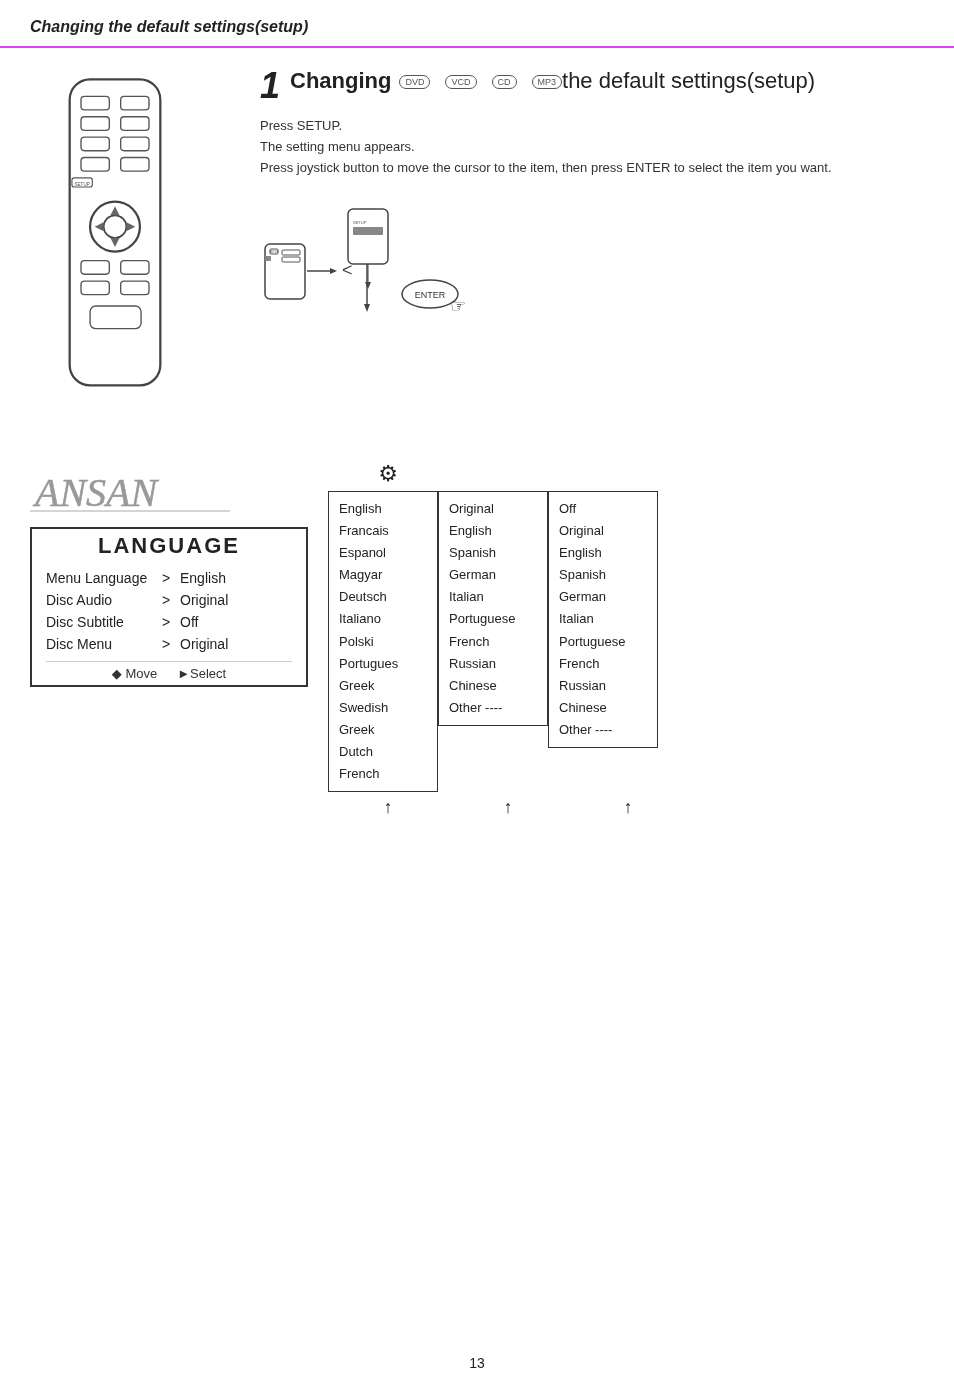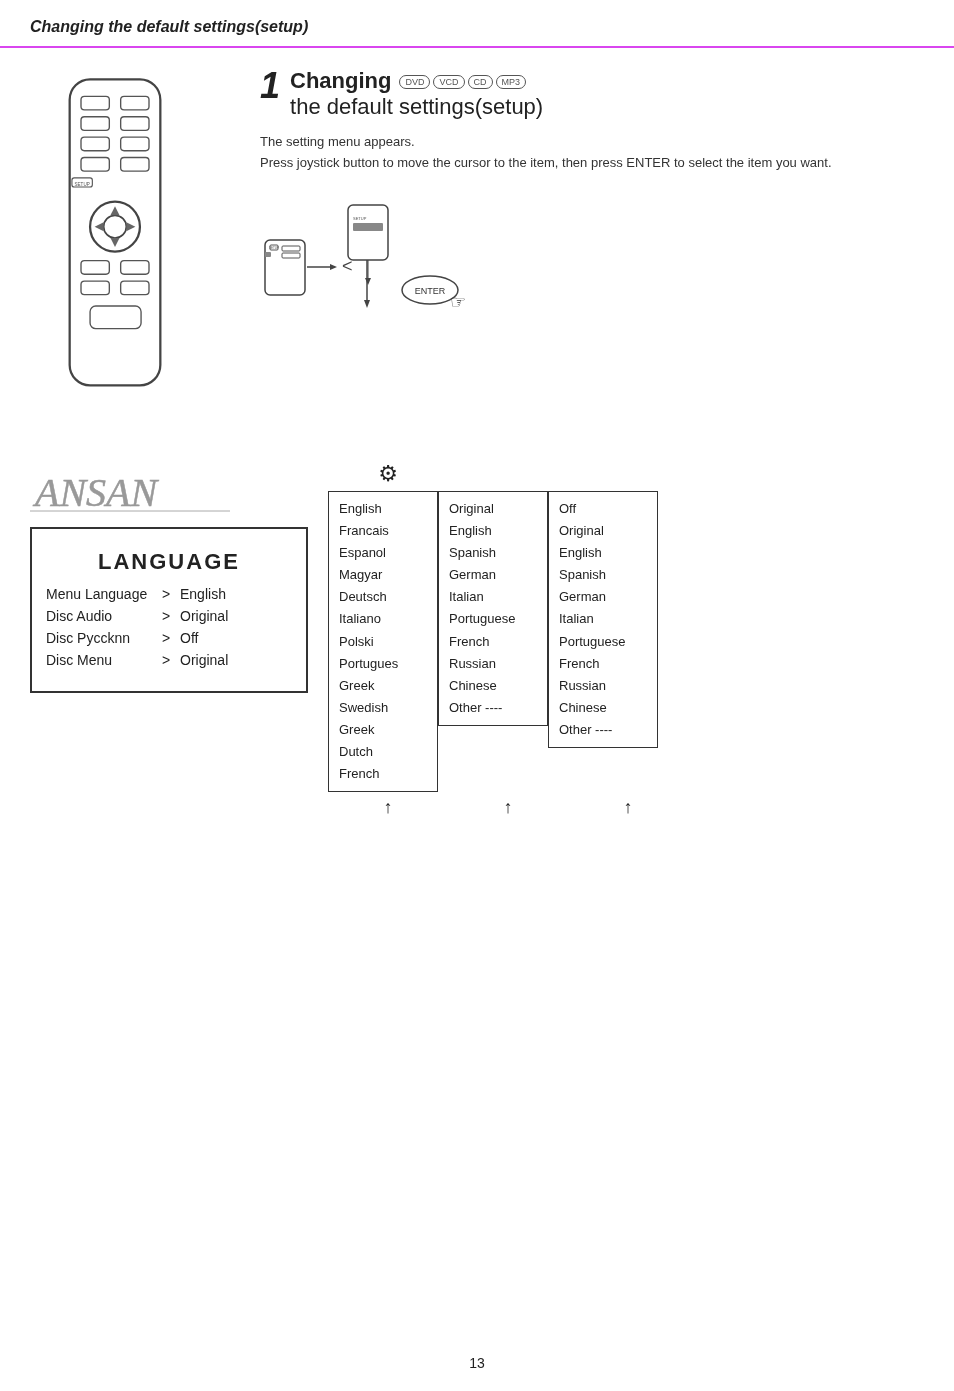--- a/index.html
+++ b/index.html
@@ -61,30 +61,30 @@
     }
     .step-number {
       font-size: 36px;
       font-style: italic;
       font-weight: bold;
       line-height: 1;
       margin-right: 2px;
     }
     .step-title-block {
       display: flex;
-      flex-direction: column;
+      flex-direction: row;
     }
     .step-title-top {
       display: flex;
       align-items: center;
       gap: 8px;
     }
     .disc-badges {
       display: flex;
-      gap: 3px;
+      gap: 15px;
       margin-top: 2px;
       align-items: flex-start;
     }
     .disc-badge {
       border: 1px solid #555;
       border-radius: 10px;
       padding: 1px 5px;
       font-size: 9px;
       color: #555;
     }
@@ -104,21 +104,21 @@
       margin-top: 8px;
     }
 
     
     .language-panel {
       width: 278px;
       flex-shrink: 0;
     }
     .language-box {
       border: 2px solid #333;
-      padding: 20px 14px;
+      padding: 4px 14px;
       margin-top: 6px;
     }
     .language-title {
       font-size: 22px;
       font-weight: bold;
       text-align: center;
       margin-bottom: 8px;
       letter-spacing: 2px;
     }
     .language-row {
@@ -247,20 +247,21 @@
               <span class="disc-badge">VCD</span>
               <span class="disc-badge">CD</span>
               <span class="disc-badge">MP3</span>
             </div>
           </div>
           <div style="font-size:22px; font-weight:normal; line-height:1.2;">the default settings(setup)</div>
         </div>
       </div>
 
       <div class="step-description">
+        <div>Press SETUP.</div>
         <div>The setting menu appears.</div>
         <div>Press joystick button to move the cursor to the item, then press ENTER to select the item you want.</div>
       </div>
 
       <div class="diagram-area">
         <svg width="280" height="130" viewBox="0 0 280 130" xmlns="http://www.w3.org/2000/svg">
 
           <rect x="5" y="50" width="40" height="55" rx="5" fill="none" stroke="#444" stroke-width="1.5"></rect>
           <rect x="10" y="55" width="8" height="5" rx="1" fill="none" stroke="#555" stroke-width="1"></rect>
           <text x="9" y="59" font-size="3" fill="#555">SETUP</text>
@@ -312,30 +313,34 @@
           <span class="language-row-label">Menu Language</span>
           <span class="language-row-arrow">&gt;</span>
           <span class="language-row-value">English</span>
         </div>
         <div class="language-row">
           <span class="language-row-label">Disc Audio</span>
           <span class="language-row-arrow">&gt;</span>
           <span class="language-row-value">Original</span>
         </div>
         <div class="language-row">
-          <span class="language-row-label">Disc Pyccknn</span>
+          <span class="language-row-label">Disc Subtitle</span>
           <span class="language-row-arrow">&gt;</span>
           <span class="language-row-value">Off</span>
         </div>
         <div class="language-row">
           <span class="language-row-label">Disc Menu</span>
           <span class="language-row-arrow">&gt;</span>
           <span class="language-row-value">Original</span>
         </div>
 
+        <div class="language-footer">
+          <span>◆ Move</span>
+          <span>►Select</span>
+        </div>
       </div>
     </div>
 
     <div style="flex:1; display:flex; flex-direction:column; align-items:flex-start; margin-left: 20px; position: relative;">
 
       <div style="display:flex; flex-direction:column; align-items: flex-start; width:100%;">
 
         <div style="display:flex; width:100%; margin-bottom:4px;">
           <div style="width:120px; display:flex; justify-content:center; align-items:center;">
             <span style="font-size:22px;">⚙</span>

